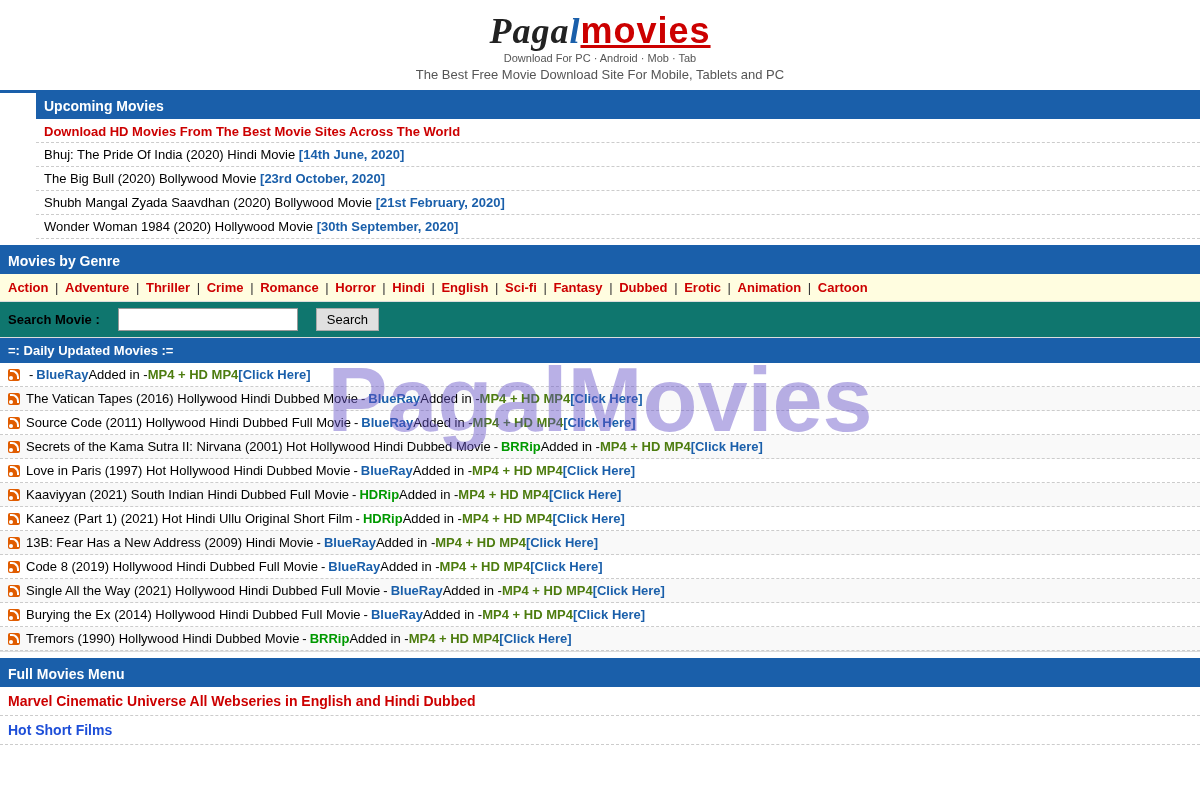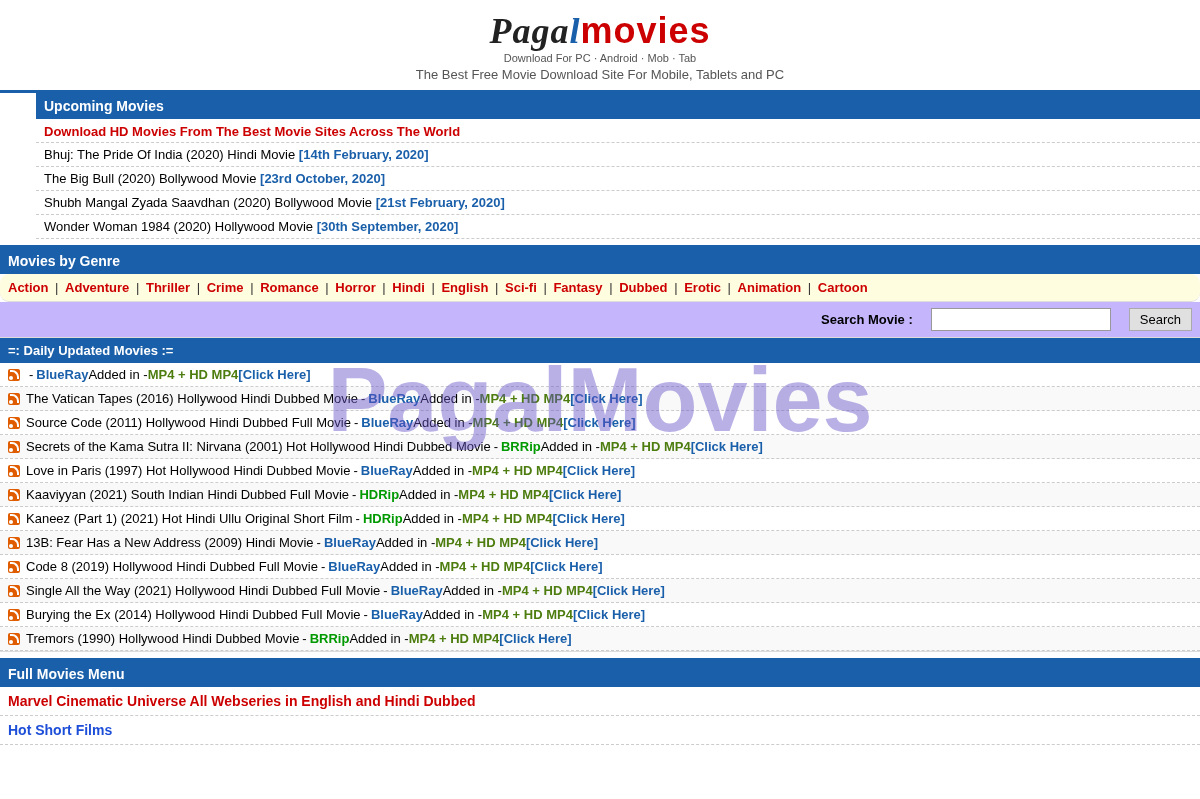--- a/index.html
+++ b/index.html
@@ -36,26 +36,26 @@
     }
 
     
     .upcoming-section { border-top: 3px solid #1a5faa; padding-left: 36px; }
     .headline-link { display: block; color: #cc0000; font-weight: bold; font-size: 13px; padding: 5px 8px 3px; text-decoration: none; border-bottom: 1px dashed #ccc; }
     .movie-link-row { display: block; padding: 4px 8px; border-bottom: 1px dashed #ccc; color: #000; text-decoration: none; font-size: 13px; }
     .movie-link-row .date-bracket { color: #1a5faa; font-weight: bold; }
 
     
     .genre-section { border-top: 3px solid #1a5faa; margin-top: 6px; }
-    .genre-links { padding: 6px 8px; background: #fffde0; border-bottom: 1px solid #ddd; border-radius: 9px; }
+    .genre-links { padding: 6px 8px; background: #fffde0; border-bottom: 1px solid #ddd; }
     .genre-link { color: #cc0000; text-decoration: none; font-size: 13px; font-weight: bold; }
     .genre-sep { color: #333; margin: 0 3px; }
 
     
-    .search-row { padding: 6px 8px; background: #c4b5fd; border-bottom: 1px solid #ddd; display: flex; align-items: center; gap: 18px; justify-content: flex-end; }
+    .search-row { padding: 6px 8px; background: #0f766e; border-bottom: 1px solid #ddd; display: flex; align-items: center; gap: 18px; }
     .search-label { font-weight: bold; font-size: 13px; }
     .search-input { border: 1px solid #999; padding: 3px 5px; font-size: 13px; width: 180px; }
     .search-btn { background: #e0e0e0; border: 1px solid #aaa; padding: 3px 10px; font-size: 13px; cursor: pointer; }
 
     
     .daily-header { background: #1a5faa; color: #fff; font-weight: bold; font-size: 13px; padding: 5px 8px; }
     .movie-item { display: flex; align-items: center; padding: 4px 8px; border-bottom: 1px dashed #ccc; background: #fff; flex-wrap: wrap; }
     .movie-item:nth-child(even) { background: #f9f9f9; }
     .rss-icon { display: inline-block; width: 12px; height: 12px; background: #e05c00; border-radius: 2px; margin-right: 6px; flex-shrink: 0; position: relative; }
     .rss-icon::before {
@@ -95,33 +95,33 @@
   </style>
 </head>
 <body>
 
 <div class="watermark">PagalMovies</div>
 
 <div class="header">
   <div class="logo-container">
     <div class="logo-text">
       <span style="color:#222; font-family: Georgia, serif; font-style: italic;">
-        <span style="color:#222;">P</span><span style="color:#222;">a</span><span style="color:#222;">g</span><span style="color:#222;">a</span><span style="color:#1a5faa; font-style:italic;">l</span><span style="color:#cc0000; font-style:normal; font-family: Arial, sans-serif; font-size:36px; font-weight:bold;">movies</span>
+        <span style="color:#222;">P</span><span style="color:#222;">a</span><span style="color:#222;">g</span><span style="color:#222;">a</span><span style="color:#1a5faa; font-style:italic;">l</span><span style="color:#cc0000; font-style:normal; font-family: Arial, sans-serif; font-size:36px; font-weight:bold;text-decoration:underline;">movies</span>
       </span>
     </div>
     <div class="logo-sub">Download For PC · Android · Mob · Tab</div>
   </div>
   <div class="logo-tagline">The Best Free Movie Download Site For Mobile, Tablets and PC</div>
 </div>
 
 <div class="upcoming-section">
   <div class="section-header">Upcoming Movies</div>
   <a class="headline-link" href="#">Download HD Movies From The Best Movie Sites Across The World</a>
   <div id="upcoming-movies-list">
-      <a class="movie-link-row" href="#">Bhuj: The Pride Of India (2020) Hindi Movie <span class="date-bracket">[14th February, 2020]</span></a>
+      <a class="movie-link-row" href="#">Bhuj: The Pride Of India (2020) Hindi Movie <span class="date-bracket">[14th June, 2020]</span></a>
       <a class="movie-link-row" href="#">The Big Bull (2020) Bollywood Movie <span class="date-bracket">[23rd October, 2020]</span></a>
       <a class="movie-link-row" href="#">Shubh Mangal Zyada Saavdhan (2020) Bollywood Movie <span class="date-bracket">[21st February, 2020]</span></a>
       <a class="movie-link-row" href="#">Wonder Woman 1984 (2020) Hollywood Movie <span class="date-bracket">[30th September, 2020]</span></a>
     </div>
 </div>
 
 <div class="genre-section">
   <div class="section-header">Movies by Genre</div>
   <div class="genre-links" id="genre-links-container"><a class="genre-link" href="#">Action</a><span class="genre-sep"> | </span><a class="genre-link" href="#">Adventure</a><span class="genre-sep"> | </span><a class="genre-link" href="#">Thriller</a><span class="genre-sep"> | </span><a class="genre-link" href="#">Crime</a><span class="genre-sep"> | </span><a class="genre-link" href="#">Romance</a><span class="genre-sep"> | </span><a class="genre-link" href="#">Horror</a><span class="genre-sep"> | </span><a class="genre-link" href="#">Hindi</a><span class="genre-sep"> | </span><a class="genre-link" href="#">English</a><span class="genre-sep"> | </span><a class="genre-link" href="#">Sci-fi</a><span class="genre-sep"> | </span><a class="genre-link" href="#">Fantasy</a><span class="genre-sep"> | </span><a class="genre-link" href="#">Dubbed</a><span class="genre-sep"> | </span><a class="genre-link" href="#">Erotic</a><span class="genre-sep"> | </span><a class="genre-link" href="#">Animation</a><span class="genre-sep"> | </span><a class="genre-link" href="#">Cartoon</a></div>
   <div class="search-row">

